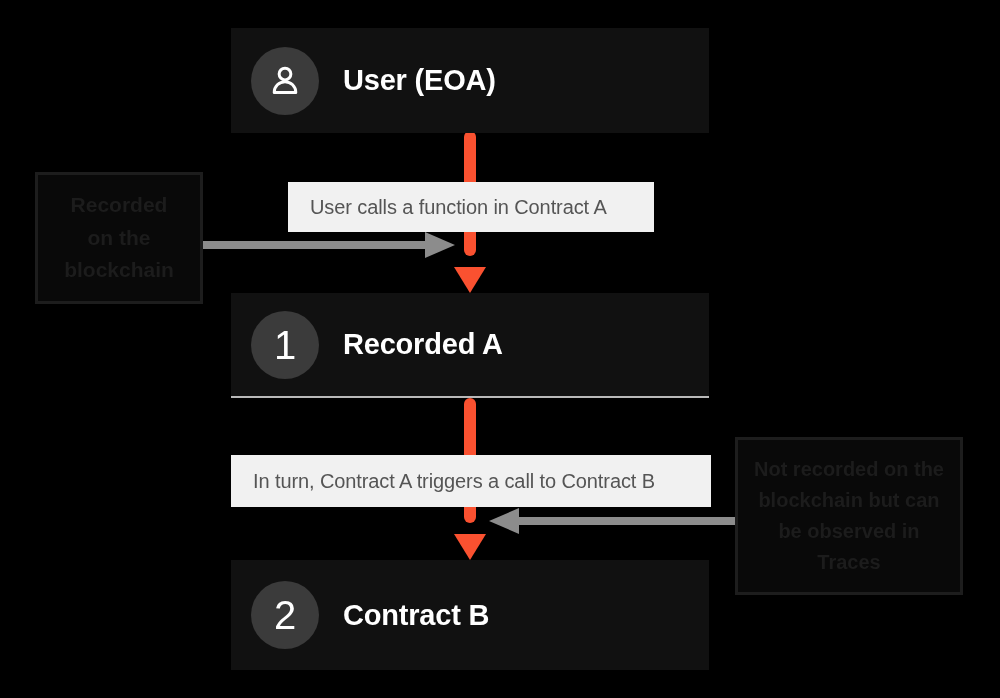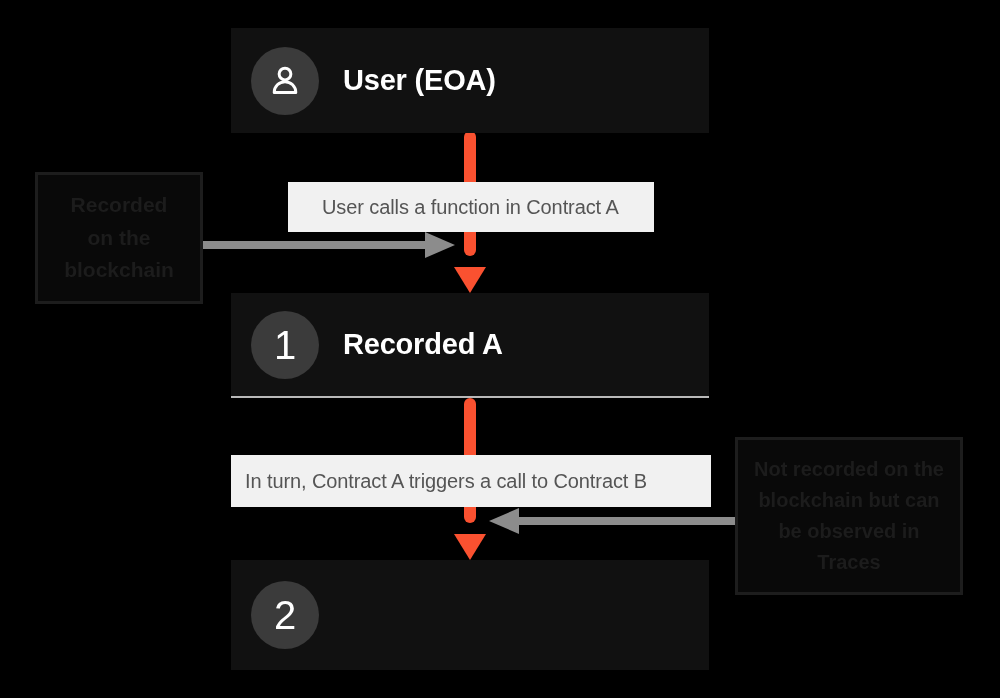--- a/index.html
+++ b/index.html
@@ -73,22 +73,22 @@
     background: #f1f1f1;
     display: flex;
     align-items: center;
     box-sizing: border-box;
     z-index: 4;
     color: #555555;
     font-size: 20px;
     letter-spacing: -0.1px;
     white-space: nowrap;
   }
-  .msg-1 { left: 288px; top: 182px; width: 366px; height: 50px; padding-left: 34px; }
-  .msg-2 { left: 231px; top: 455px; width: 480px; height: 52px; padding-left: 14px; }
+  .msg-1 { left: 288px; top: 182px; width: 366px; height: 50px; padding-left: 22px; }
+  .msg-2 { left: 231px; top: 455px; width: 480px; height: 52px; padding-left: 22px; }
 
   
   .arrow-orange {
     position: absolute;
     z-index: 2;
   }
 
   
   .annot {
     position: absolute;
@@ -159,20 +159,21 @@
     <div class="node-badge">
       <span class="node-badge-num">1</span>
     </div>
     <div class="node-title">Recorded A</div>
   </div>
 
   <div class="node node-contract-b">
     <div class="node-badge">
       <span class="node-badge-num">2</span>
     </div>
+    <div class="node-title">Contract B</div>
   </div>
 
   <div class="msg msg-1">User calls a function in Contract A</div>
 
   <div class="msg msg-2">In turn, Contract A triggers a call to Contract B</div>
 
   <div class="annot annot-left">
     <div>
       <div>Recorded</div>
       <div>on the</div>

